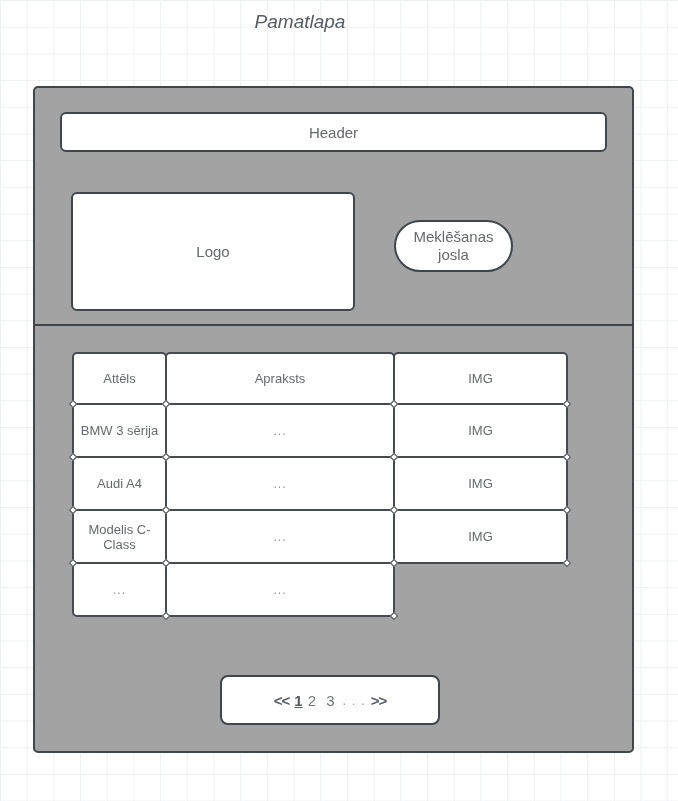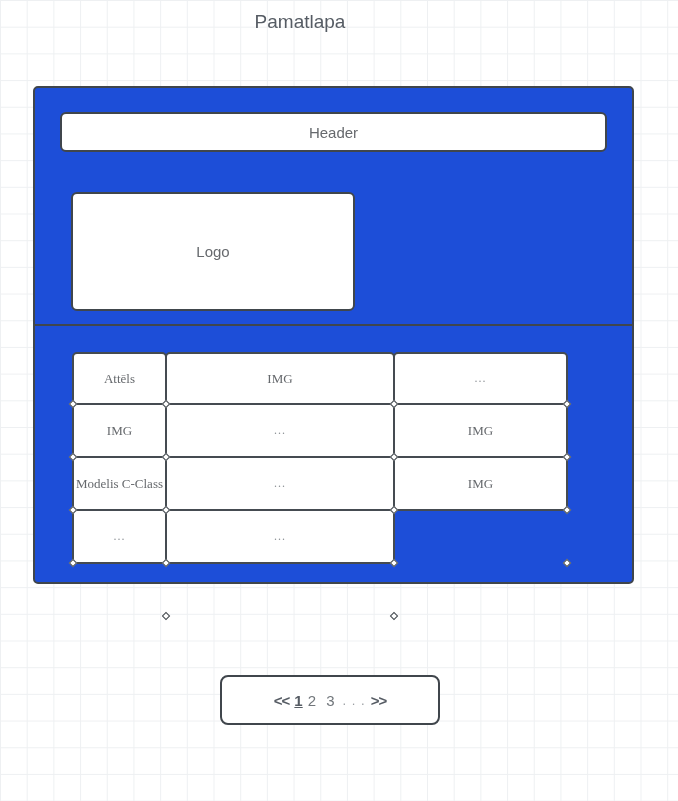--- a/index.html
+++ b/index.html
@@ -15,29 +15,30 @@
     color: #66696d;
   }
 
   .page-title {
     position: absolute;
     left: 300px; top: 11px;
     transform: translateX(-50%);
     font-size: 19px;
     color: #565c64;
     white-space: nowrap;
+    font-style: italic;
   }
 
   .container {
     position: absolute;
     left: 33px; top: 86px;
-    width: 601px; height: 498px;
+    width: 601px; height: 667px;
     border: 2px solid #40464c;
     border-radius: 5px;
-    background: #1d4ed8;
+    background: #a3a3a3;
   }
 
   .box {
     position: absolute;
     border: 2px solid #40464c;
     border-radius: 6px;
     background: #ffffff;
     display: flex;
     align-items: center;
     justify-content: center;
@@ -57,21 +58,20 @@
     width: 100%; height: 0;
     border-top: 2px solid #40464c;
   }
 
   .table {
     position: absolute;
     left: 38px; top: 265px;
     display: grid;
     grid-template-columns: 93px 228px 173px;
     grid-template-rows: 51px 53px 53px 53px 53px;
-    font-family: Liberation Serif, serif;
   }
   .cell {
     border: 2px solid #454b51;
     border-radius: 5px;
     background: #ffffff;
     margin: -1px;
     display: flex;
     align-items: center;
     justify-content: center;
     text-align: center;
@@ -116,30 +116,36 @@
 <div class="container">
 
   <div class="box header-box">
     <span>Header</span>
   </div>
 
   <div class="box logo-box">
     <span>Logo</span>
   </div>
 
+  <div class="box search-pill">
+    <span>Meklēšanas josla</span>
+  </div>
 
   <div class="divider"></div>
 
   <div class="table">
     <div class="cell">Attēls</div>
+    <div class="cell">Apraksts</div>
 
     <div class="cell">IMG</div>
+    <div class="cell">BMW 3 sērija</div>
     <div class="cell muted">...</div>
 
     <div class="cell">IMG</div>
+    <div class="cell">Audi A4</div>
     <div class="cell muted">...</div>
 
     <div class="cell">IMG</div>
     <div class="cell">Modelis C-Class</div>
     <div class="cell muted">...</div>
 
     <div class="cell">IMG</div>
     <div class="cell muted">...</div>
     <div class="cell muted">...</div>
 

